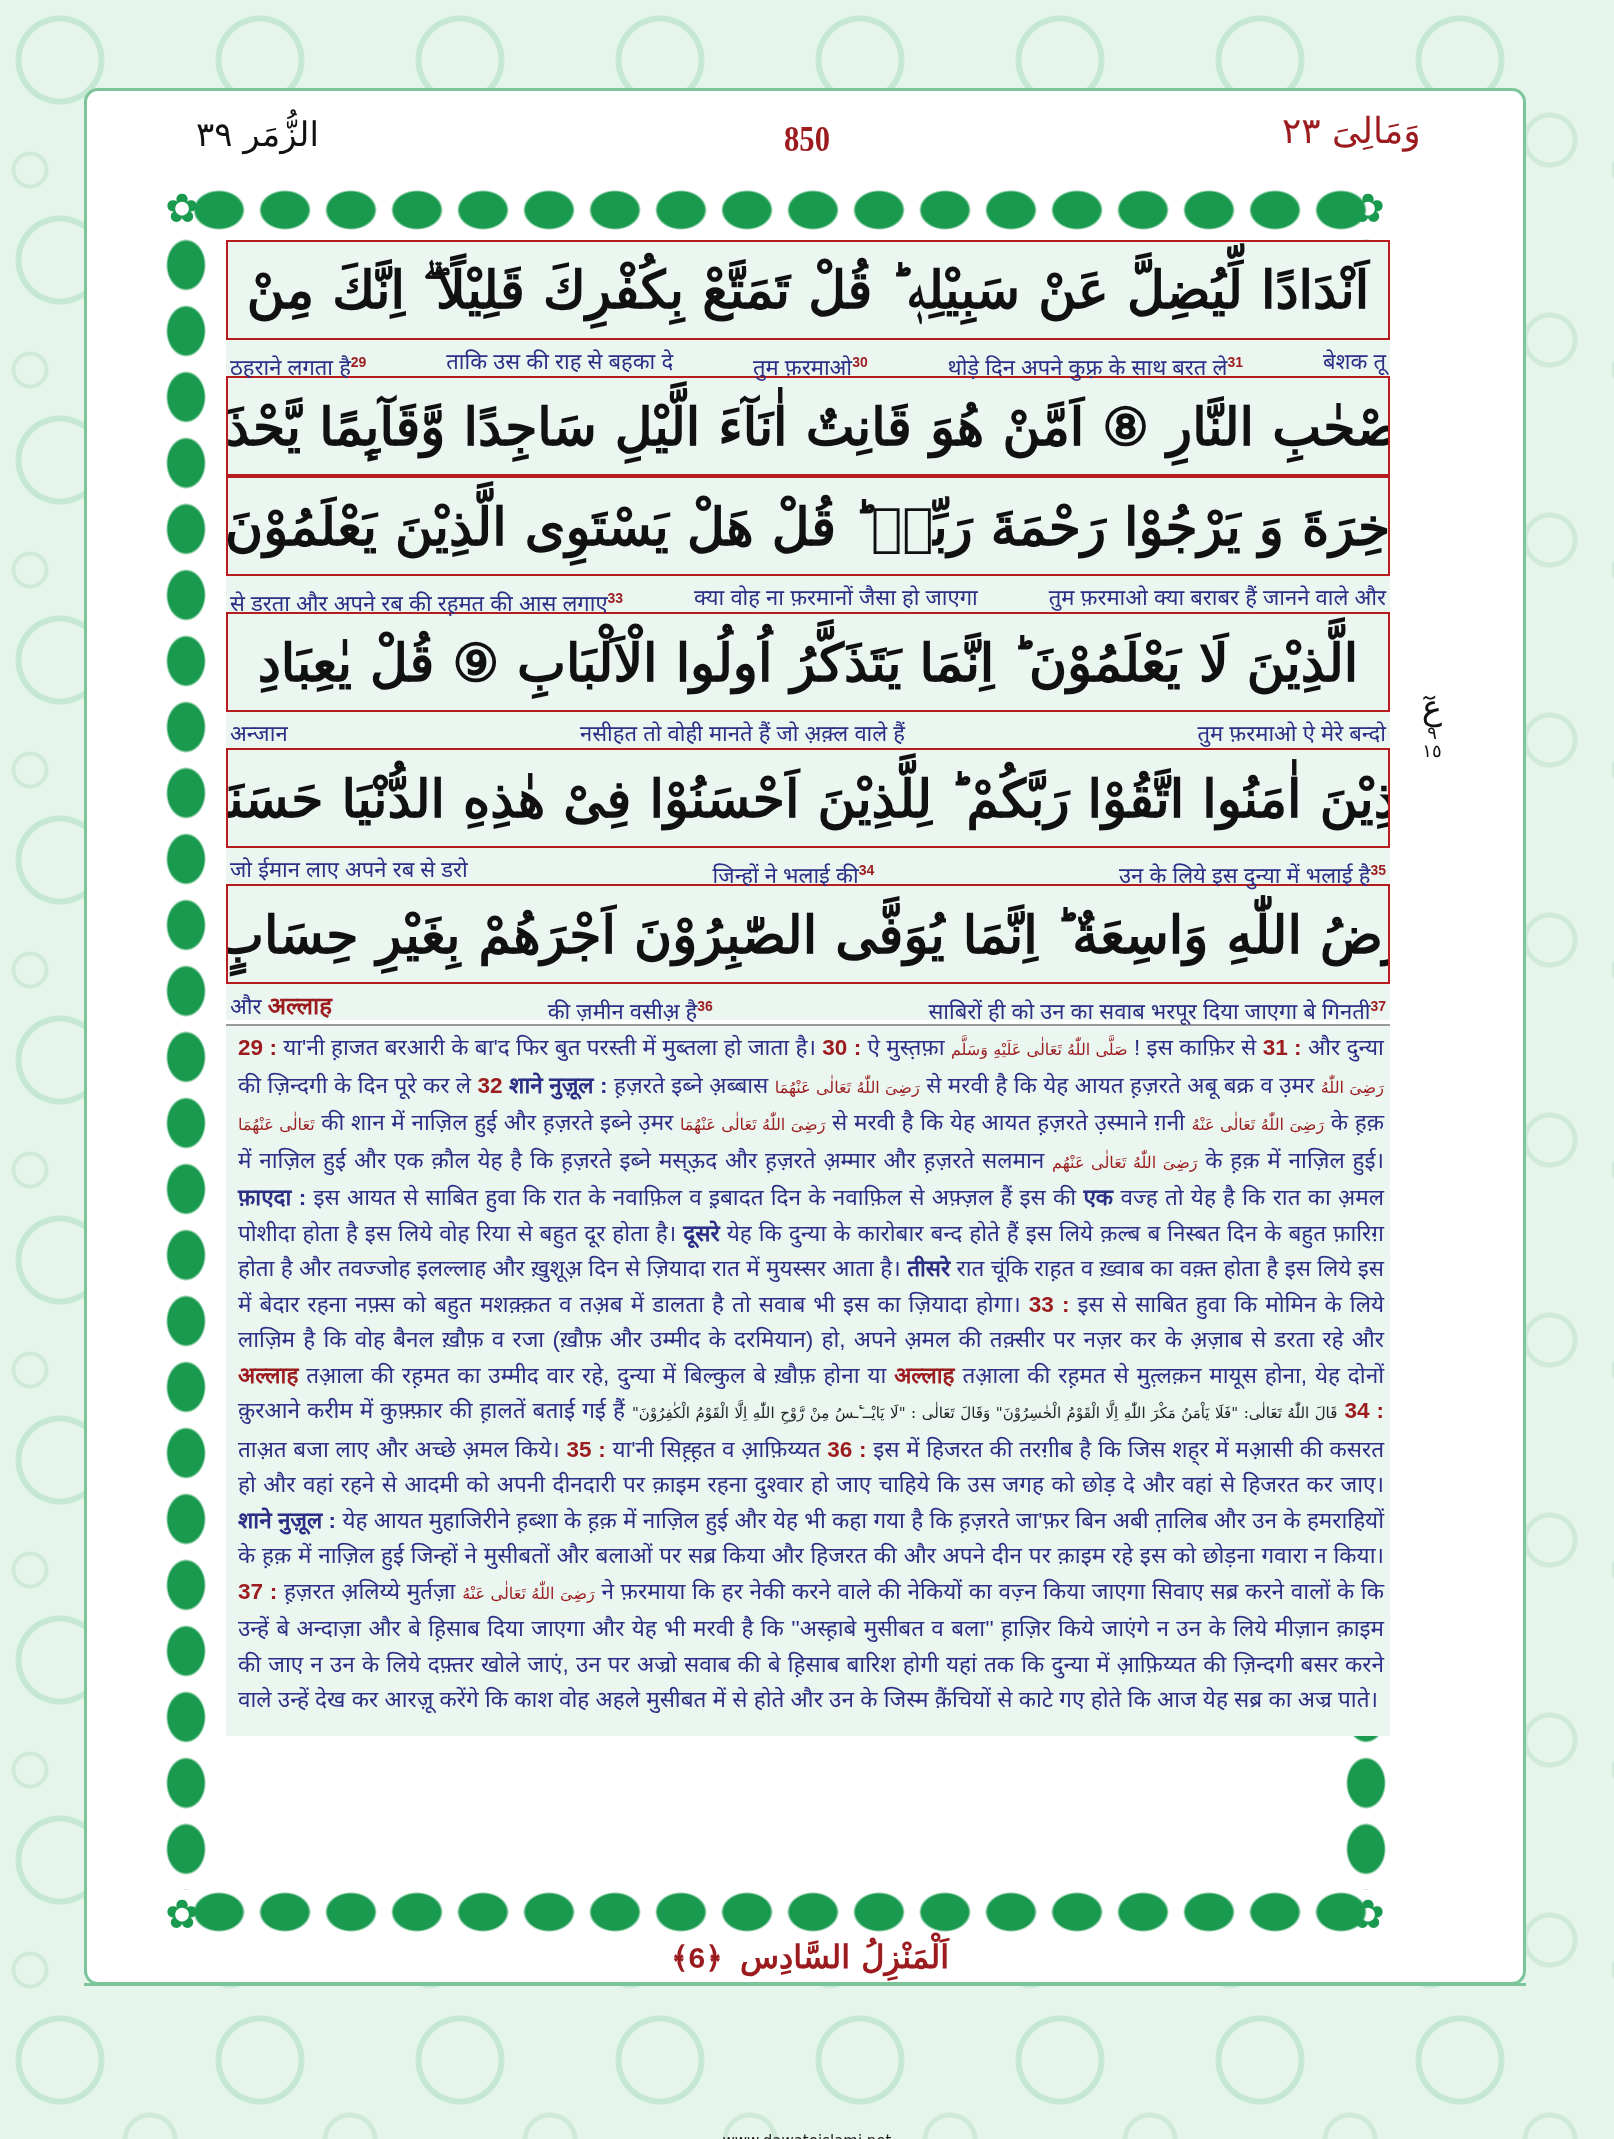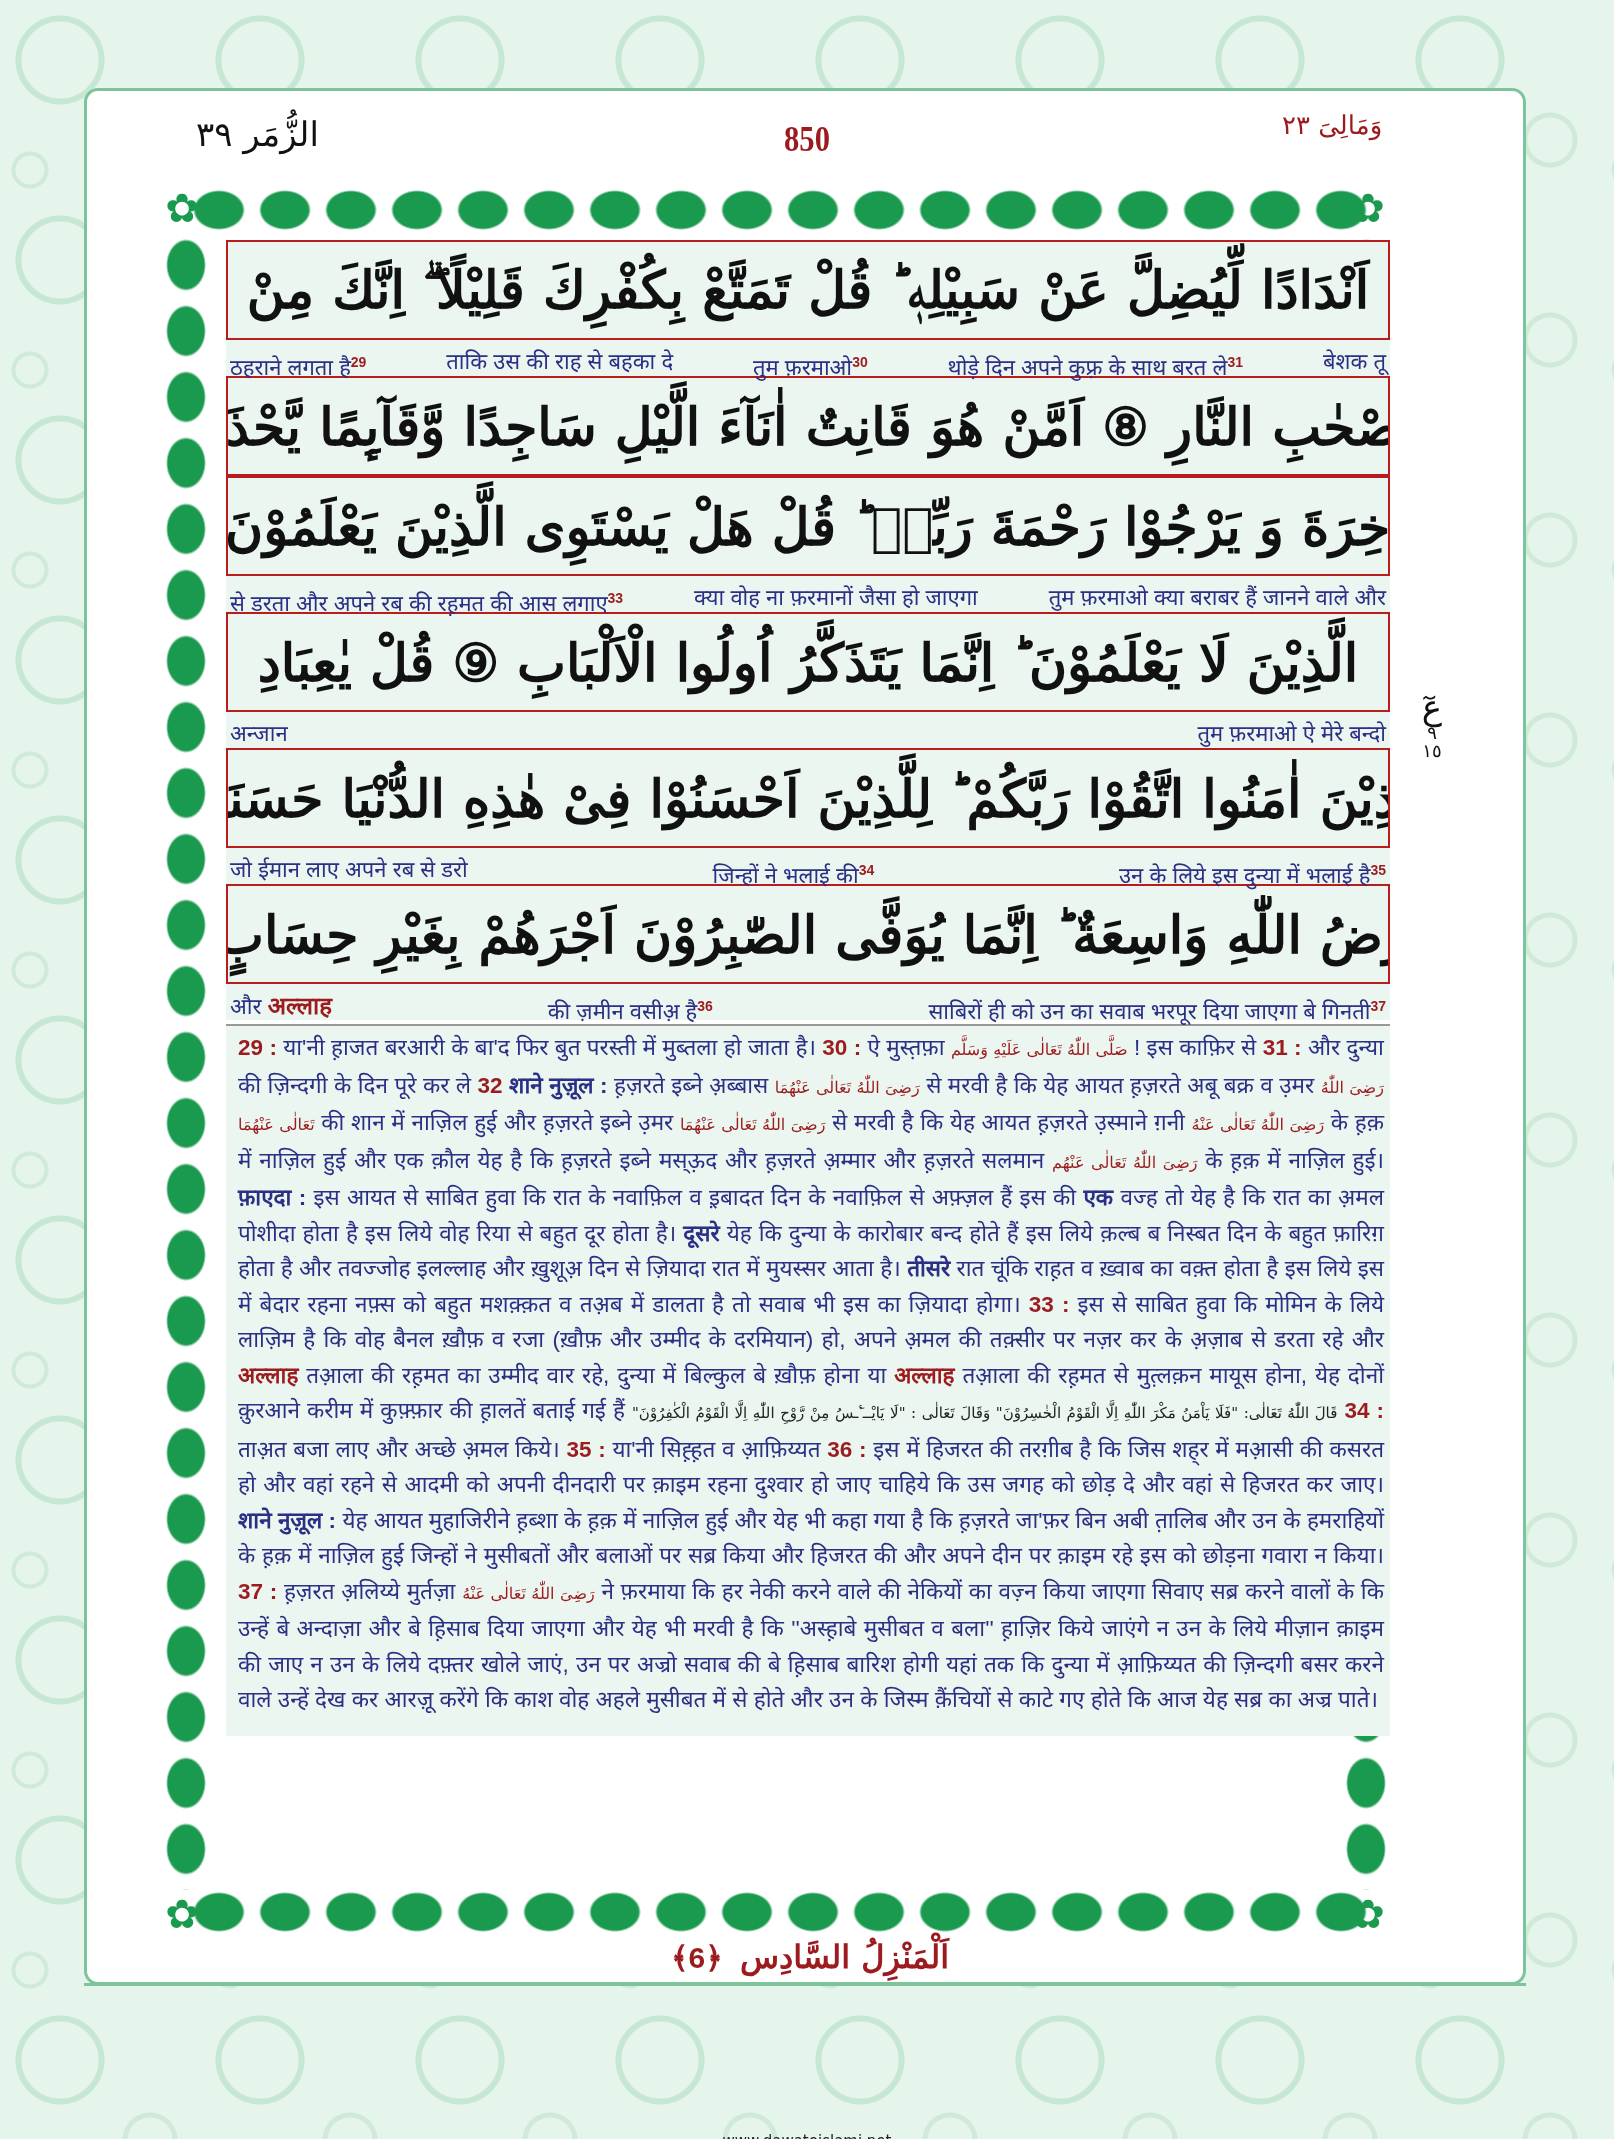--- a/index.html
+++ b/index.html
@@ -21,21 +21,21 @@
   .header-left {
     position: absolute; left: 196px; top: 114px; font-size: 34px; color: #111;
     font-family: "DejaVu Serif", serif; direction: rtl;
   }
   .header-center {
     position: absolute; left: 0; right: 0; top: 118px; text-align: center;
     font-family: "Liberation Serif", serif; font-weight: bold; font-size: 36px; color: #9b1b1e;
     transform: scaleX(0.85);
   }
   .header-right {
-    position: absolute; left: 1282px; top: 110px; font-size: 26px; color: #9b1b1e;
+    position: absolute; left: 1282px; top: 110px; font-size: 36px; color: #9b1b1e;
     font-family: "DejaVu Serif", serif; direction: rtl;
   }
   .orn-top, .orn-bottom {
     position: absolute; left: 186px; width: 1186px; height: 40px;
     background-image:
       radial-gradient(ellipse 26px 20px at 33px 20px, #1a9a4e 90%, transparent 100%),
       radial-gradient(ellipse 6px 12px at 33px 20px, #ffffff 90%, transparent 100%);
     background-size: 66px 40px;
     background-repeat: repeat-x;
   }
@@ -130,20 +130,21 @@
   <div class="verse-box">الْاٰخِرَةَ وَ یَرْجُوْا رَحْمَةَ رَبِّهٖ ؕ قُلْ هَلْ یَسْتَوِی الَّذِیْنَ یَعْلَمُوْنَ وَ</div>
   <div class="trans">
     <span><span>से डरता और अपने रब की रह़मत की आस लगाए</span><sup>33</sup></span>
     <span><span>क्या वोह ना फ़रमानों जैसा हो जाएगा</span></span>
     <span><span>तुम फ़रमाओ क्या बराबर हैं जानने वाले और</span></span>
   </div>
 
   <div class="verse-box">الَّذِیْنَ لَا یَعْلَمُوْنَ ؕ اِنَّمَا یَتَذَكَّرُ اُولُوا الْاَلْبَابِ ⑨ قُلْ یٰعِبَادِ</div>
   <div class="trans">
     <span><span>अन्जान</span></span>
+    <span><span>नसीहत तो वोही मानते हैं जो अ़क़्ल वाले हैं</span></span>
     <span><span>तुम फ़रमाओ ऐ मेरे बन्दो</span></span>
   </div>
 
   <div class="verse-box">الَّذِیْنَ اٰمَنُوا اتَّقُوْا رَبَّكُمْ ؕ لِلَّذِیْنَ اَحْسَنُوْا فِیْ هٰذِهِ الدُّنْیَا حَسَنَةٌ ؕ</div>
   <div class="trans">
     <span><span>जो ईमान लाए अपने रब से डरो</span></span>
     <span><span>जिन्हों ने भलाई की</span><sup>34</sup></span>
     <span><span>उन के लिये इस दुन्या में भलाई है</span><sup>35</sup></span>
   </div>
 

